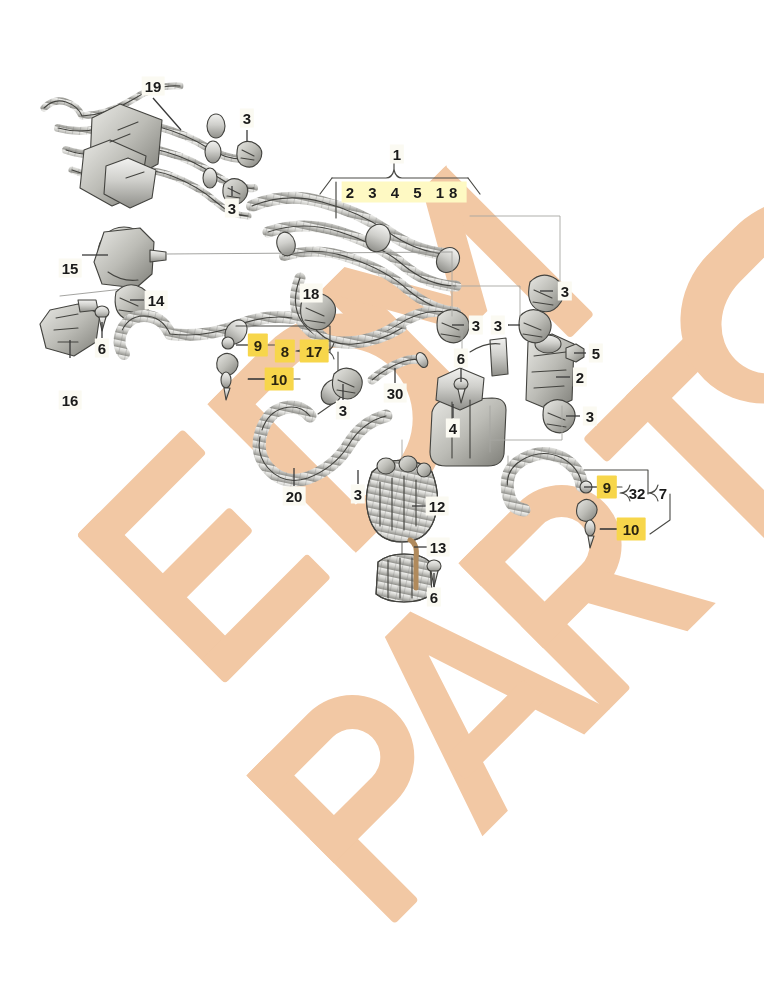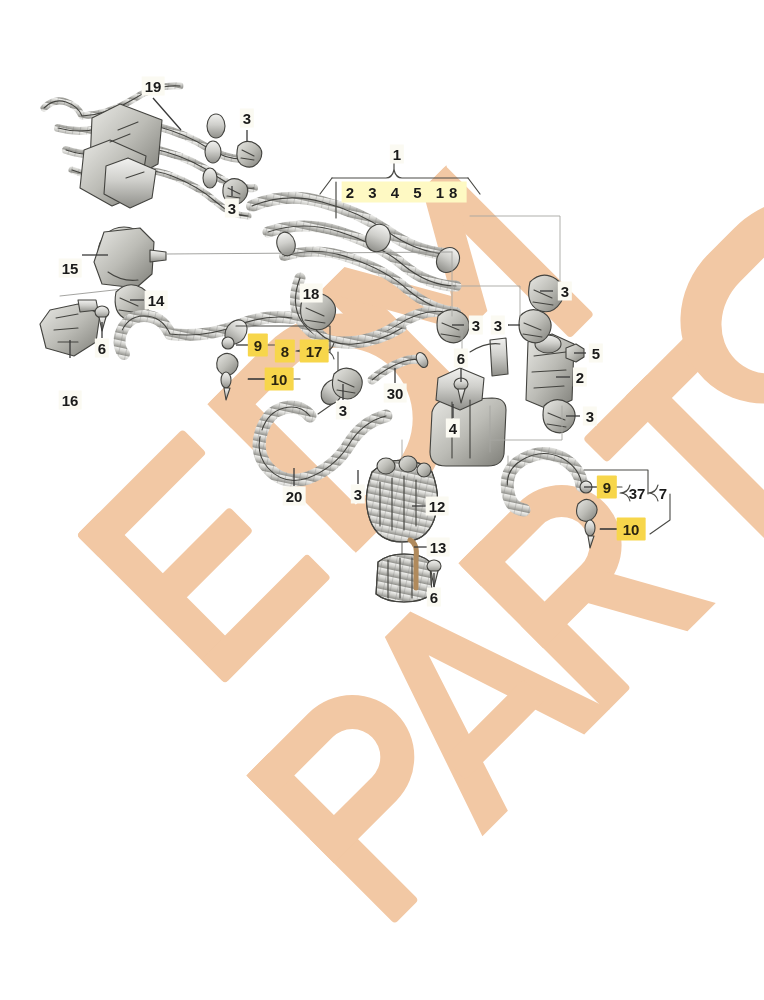--- a/index.html
+++ b/index.html
@@ -409,21 +409,21 @@
       <div class="callout" style="left:580px;top:377px;">2</div>
       <div class="callout" style="left:453px;top:428px;">4</div>
       <div class="callout" style="left:590px;top:416px;">3</div>
       <div class="callout" style="left:294px;top:496px;">20</div>
       <div class="callout" style="left:358px;top:494px;">3</div>
       <div class="callout" style="left:437px;top:506px;">12</div>
       <div class="callout" style="left:438px;top:547px;">13</div>
       <div class="callout" style="left:434px;top:597px;">6</div>
 
       <div class="callout hl" style="left:607px;top:487px;">9</div>
-      <div class="callout plain" style="left:637px;top:493px;">37</div>
+      <div class="callout plain" style="left:637px;top:493px;">32</div>
       <div class="callout plain" style="left:663px;top:493px;">7</div>
       <div class="callout hl" style="left:631px;top:529px;">10</div>
 
       <div class="callout grp" style="left:397px;top:154px;">1</div>
       <div class="bracket-set" style="left:404px;top:192px;">2  3  4  5  18</div>
 
     </div>
 
   <svg width="764" height="1000" viewBox="0 0 764 1000" style="position: absolute; left: 0px; top: 0px; z-index: 15;">
         <line x1="153" y1="98" x2="181" y2="130" stroke="#3a3a3a" stroke-width="1.3"></line>

